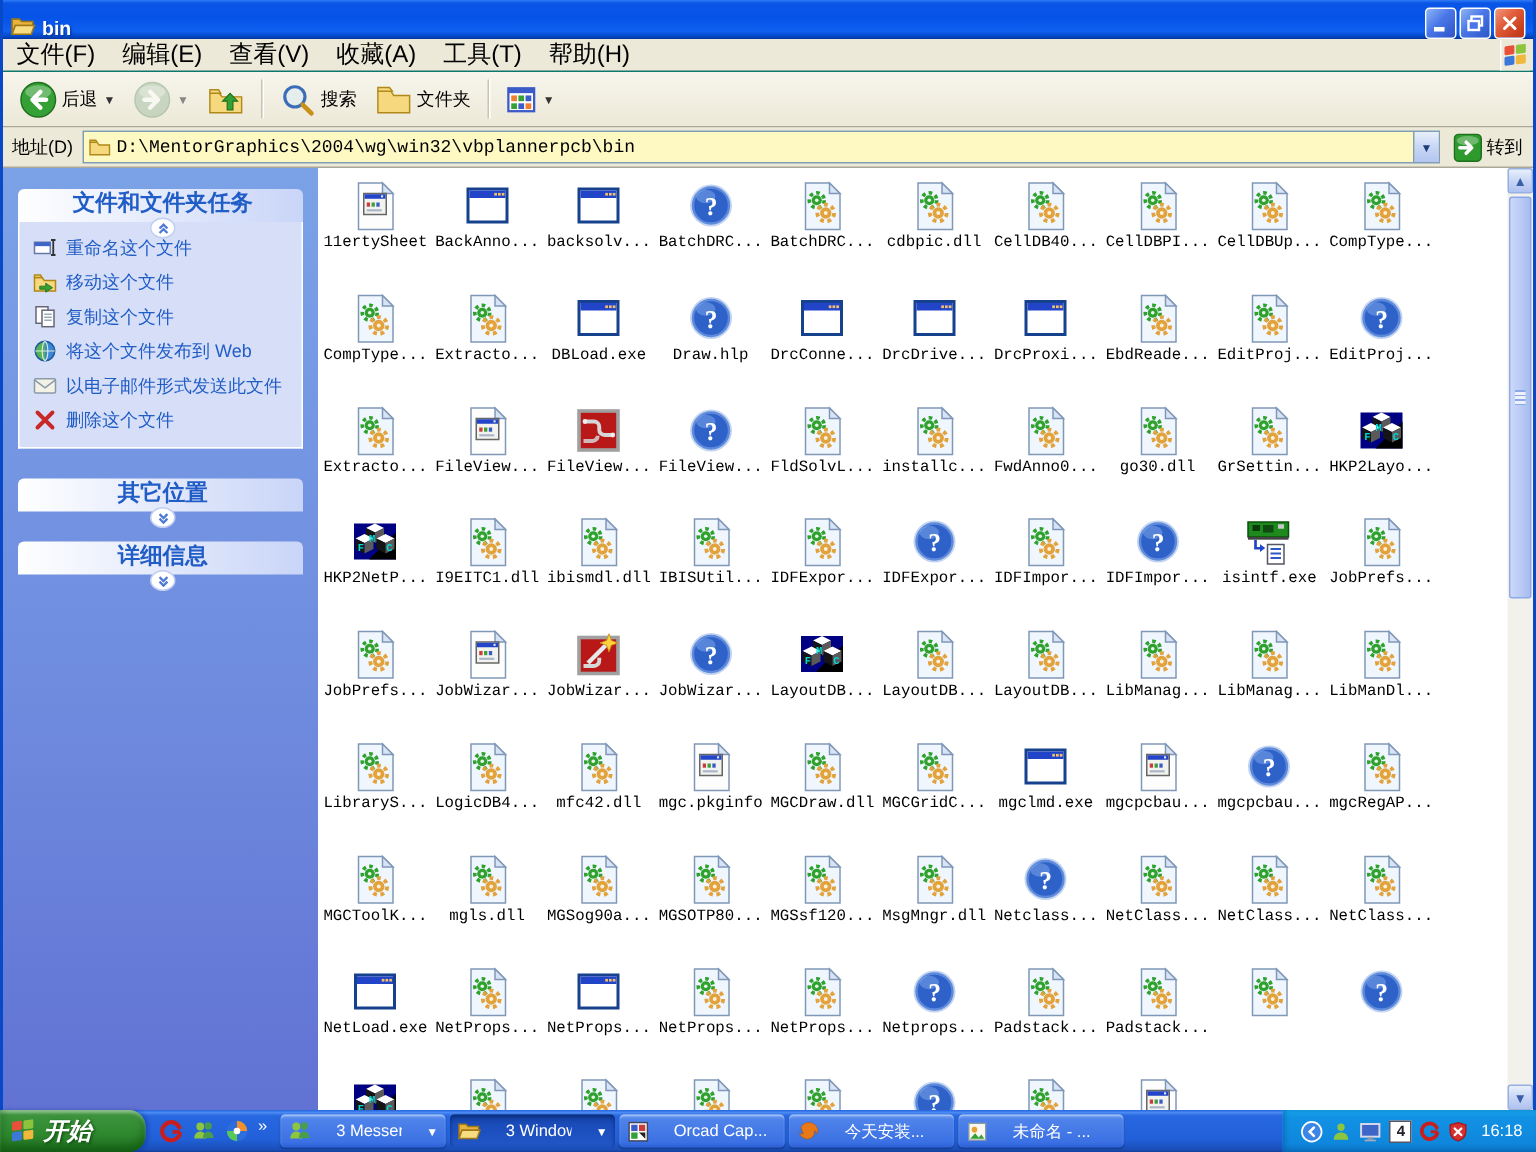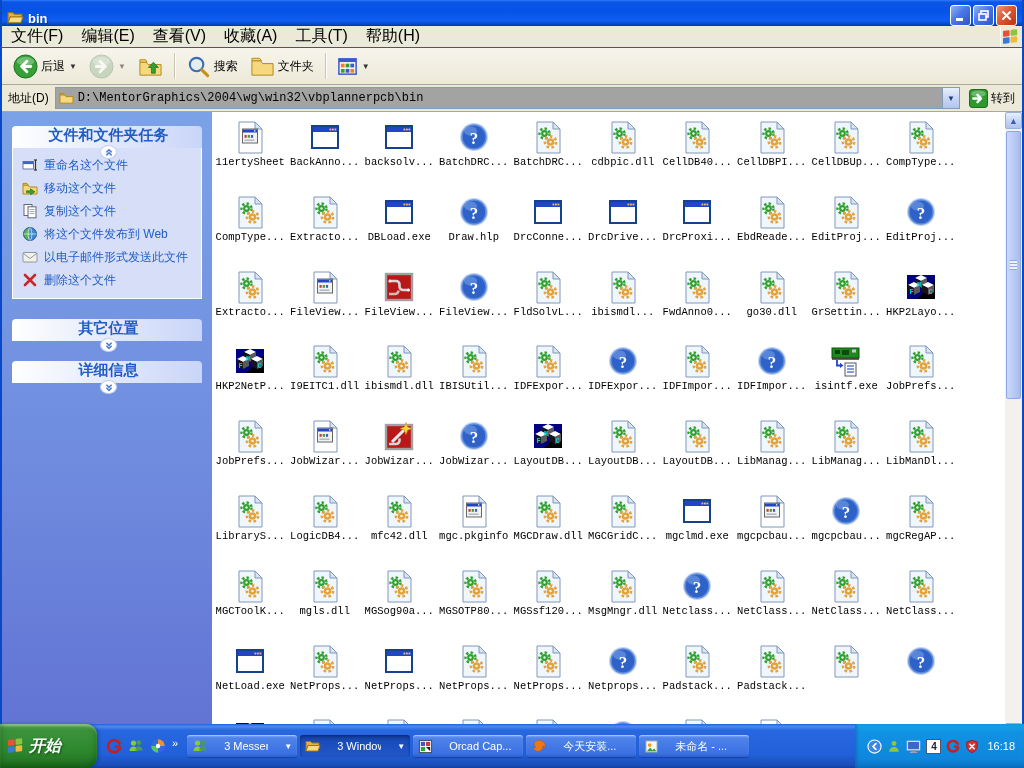--- a/index.html
+++ b/index.html
@@ -33,21 +33,21 @@
   .tb-btn { display:flex; align-items:center; gap:3px; padding:2px 4px; border:1px solid transparent; border-radius:3px; }
   .tb-btn.disabled { opacity:.55; }
   .tb-sep { width:1px; height:26px; background:#C9C5B2; margin:0 4px; box-shadow:1px 0 0 #fff; }
   .tb-drop { font-size:8px; color:#333; margin-left:1px; }
   .tb-btn svg { display:block; }
 
   
   .addressbar { height:27px; flex:0 0 27px; background:#ECE9D8; display:flex; align-items:center;
     padding:0 4px; gap:6px; font-size:12px; border-bottom:1px solid #ACA899; }
   .addr-label { color:#000; padding-left:2px; }
-  .addr-combo { flex:1; height:22px; background:#a3a3a3; border:1px solid #7F9DB9; display:flex;
+  .addr-combo { flex:1; height:22px; background:#fef9c3; border:1px solid #7F9DB9; display:flex;
     align-items:center; padding-left:3px; gap:4px; position:relative; }
   .addr-text { flex:1; font-family:"Liberation Mono", monospace; font-size:12px; color:#000; white-space:nowrap; overflow:hidden; }
   .addr-dropbtn { width:17px; height:20px; background:linear-gradient(180deg,#E9F0FC,#C8D6F5 50%,#B4C6F0);
     border-left:1px solid #7F9DB9; display:grid; place-items:center; font-size:8px; color:#1E3C78; }
   .go-btn { display:flex; align-items:center; gap:3px; padding:0 3px; }
   .go-label { font-size:12px; }
 
   
   .main { flex:1; display:flex; overflow:hidden; }
 
@@ -80,21 +80,21 @@
   .sb-arrow { position:absolute; left:0; width:17px; height:17px;
     background:linear-gradient(180deg,#E9F0FC,#C8D6F5 50%,#AFC2F0); border:1px solid #98B0E0;
     border-radius:2px; display:grid; place-items:center; font-size:9px; color:#3A5EA8; }
   .sb-up { top:0; } .sb-down { bottom:0; }
   .sb-thumb { position:absolute; left:1px; width:15px; top:19px; height:268px; border-radius:2px;
     background:linear-gradient(90deg,#CBD8FA,#BACBF5 50%,#A8BCEE); border:1px solid #8CA8E8; }
   .sb-grip { position:absolute; left:3px; right:3px; top:50%; margin-top:-5px; height:10px;
     background:repeating-linear-gradient(180deg,#8CA8E8 0 1px,#EDF2FD 1px 3px); }
 
   
-  .taskbar { position:absolute; left:0; right:0; bottom:0; height:44px; display:flex; align-items:stretch;
+  .taskbar { position:absolute; left:0; right:0; bottom:0; height:28px; display:flex; align-items:stretch;
     background:linear-gradient(180deg,#2463dd 0%,#4a8af2 6%,#2767e0 14%,#2160d8 70%,#1a4eb8 94%,#133f9c 100%); }
   .start-btn { flex:0 0 97px; display:flex; align-items:center; gap:5px; padding-left:7px;
     background:linear-gradient(180deg,#5eac5e 0%,#3d933d 12%,#2f8a2f 55%,#257425 100%);
     border-radius:0 11px 11px 0; box-shadow:inset 0 -4px 7px #00440088, inset 0 2px 2px #ffffff55, 2px 0 3px #00228855;
     color:#fff; font-size:16px; font-weight:bold; font-style:italic; text-shadow:1px 1px 2px #003300aa; }
   .quick { display:flex; align-items:center; gap:6px; padding:0 7px 0 9px; }
   .quick span { display:grid; place-items:center; }
   .ql-more { color:#fff; font-size:11px; margin-top:-6px; }
   .task-buttons { display:flex; align-items:center; gap:3px; padding-left:2px; }
   .task-btn { width:110px; height:22px; border-radius:3px; display:flex; align-items:center; gap:16px;
@@ -697,21 +697,21 @@
                 <path d="M6 2h16l7 7v24H6z" fill="#F0F6FD" stroke="#8098B8"></path>
                 <path d="M22 2v7h7z" fill="#D7E4F5" stroke="#8098B8"></path>
                 <circle cx="13.5" cy="13.5" r="3.4" fill="#2EA12E"></circle>
                 <circle cx="13.5" cy="13.5" r="5" fill="none" stroke="#2EA12E" stroke-width="2.4" stroke-dasharray="2.4 2.2"></circle>
                 <circle cx="13.5" cy="13.5" r="1.2" fill="#E8F4E8"></circle>
                 <circle cx="19.5" cy="22" r="3.8" fill="#E2A23C"></circle>
                 <circle cx="19.5" cy="22" r="5.6" fill="none" stroke="#E2A23C" stroke-width="2.6" stroke-dasharray="2.6 2.4"></circle>
                 <circle cx="19.5" cy="22" r="1.3" fill="#FBF0DC"></circle>
               </svg>
             </div>
-            <div class="flabel">ibismdl...</div>
+            <div class="flabel">installc...</div>
           </div>
           <div class="cell">
             <div class="ficon">
               <svg viewBox="0 0 34 34">
                 <path d="M6 2h16l7 7v24H6z" fill="#F0F6FD" stroke="#8098B8"></path>
                 <path d="M22 2v7h7z" fill="#D7E4F5" stroke="#8098B8"></path>
                 <circle cx="13.5" cy="13.5" r="3.4" fill="#2EA12E"></circle>
                 <circle cx="13.5" cy="13.5" r="5" fill="none" stroke="#2EA12E" stroke-width="2.4" stroke-dasharray="2.4 2.2"></circle>
                 <circle cx="13.5" cy="13.5" r="1.2" fill="#E8F4E8"></circle>
                 <circle cx="19.5" cy="22" r="3.8" fill="#E2A23C"></circle>

